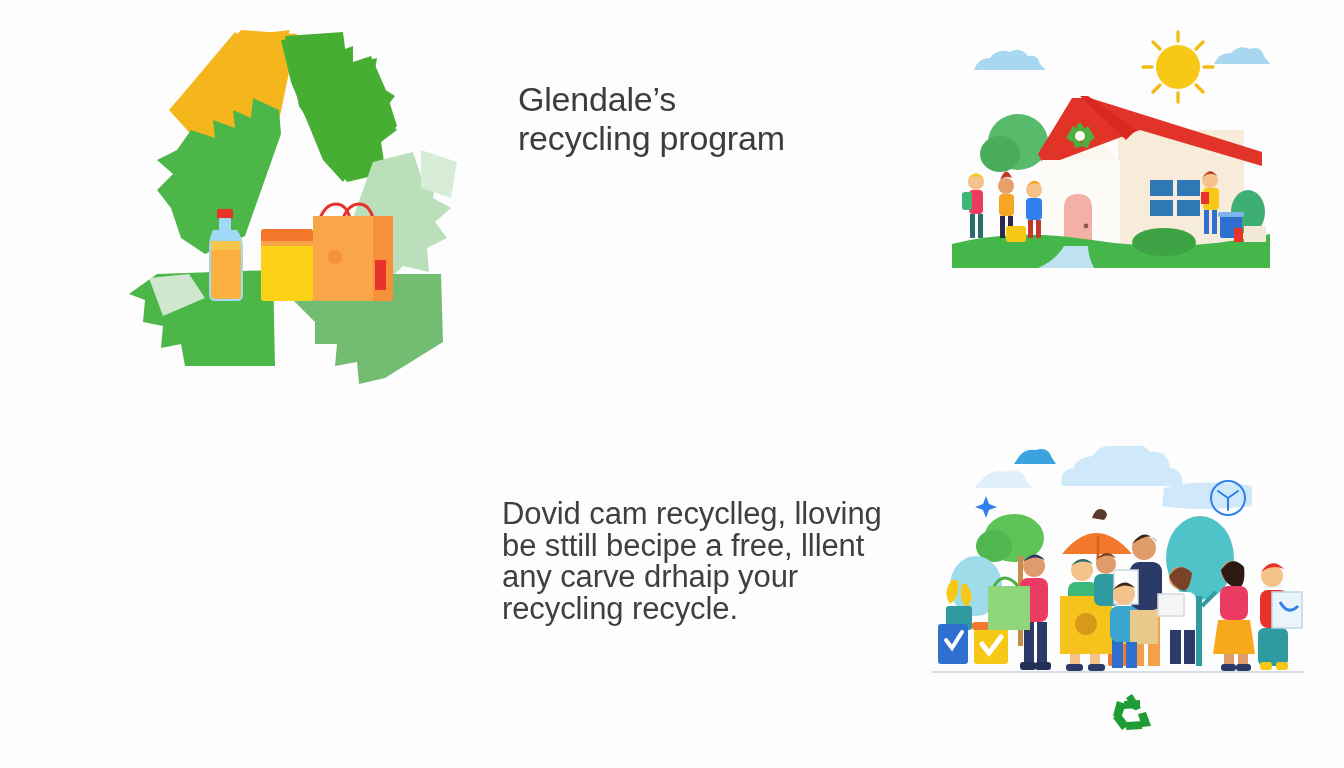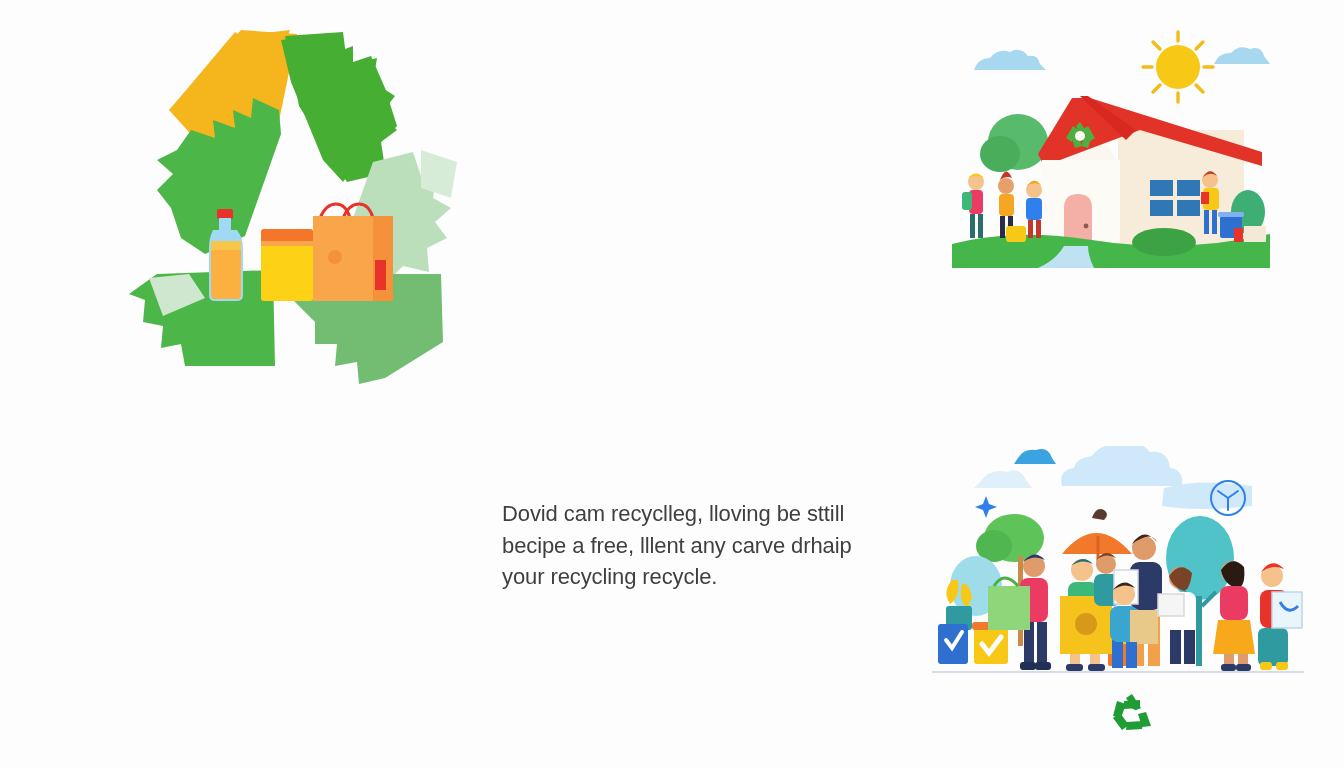--- a/index.html
+++ b/index.html
@@ -32,21 +32,21 @@
     font-weight: 400;
     letter-spacing: -0.2px;
     color: #3d3d3f;
     white-space: pre-line;
   }
   .bodycopy {
     position: absolute;
     left: 502px;
     top: 498px;
     width: 390px;
-    font-size: 22px;
+    font-size: 31px;
     line-height: 31.5px;
     font-weight: 400;
     letter-spacing: -0.1px;
     color: #3f3f41;
     white-space: pre-line;
   }
 
   
   .illus {
     position: absolute;
@@ -114,20 +114,22 @@
         <path d="M235 196 q6 -14 16 -14 q10 0 14 14" fill="none" stroke="#e8322a" stroke-width="3"></path>
         <path d="M258 196 q6 -14 16 -14 q10 0 14 14" fill="none" stroke="#e8322a" stroke-width="3"></path>
         <rect x="228" y="194" width="80" height="85" fill="#f9a64a"></rect>
         <rect x="288" y="194" width="20" height="85" fill="#f5913a"></rect>
         <rect x="290" y="238" width="11" height="30" fill="#e8322a"></rect>
         <circle cx="250" cy="235" r="7" fill="#f5913a"></circle>
       </g>
     </svg>
   </div>
 
+  <div class="headline">Glendale’s
+recycling program</div>
 
   <div class="bodycopy">Dovid cam recyclleg, lloving be sttill becipe a free, lllent any carve drhaip your recycling recycle.</div>
 
   <div class="illus" id="house-illus">
     <svg viewBox="0 0 318 252" xmlns="http://www.w3.org/2000/svg" aria-hidden="true">
 
       <g fill="#a8d8f0">
         <path d="M22 40 q4 -12 16 -12 q8 -10 20 -6 q10 -6 18 4 q10 -2 12 8 l6 6 H22 Z"></path>
       </g>
       <g fill="#a8d8f0">

